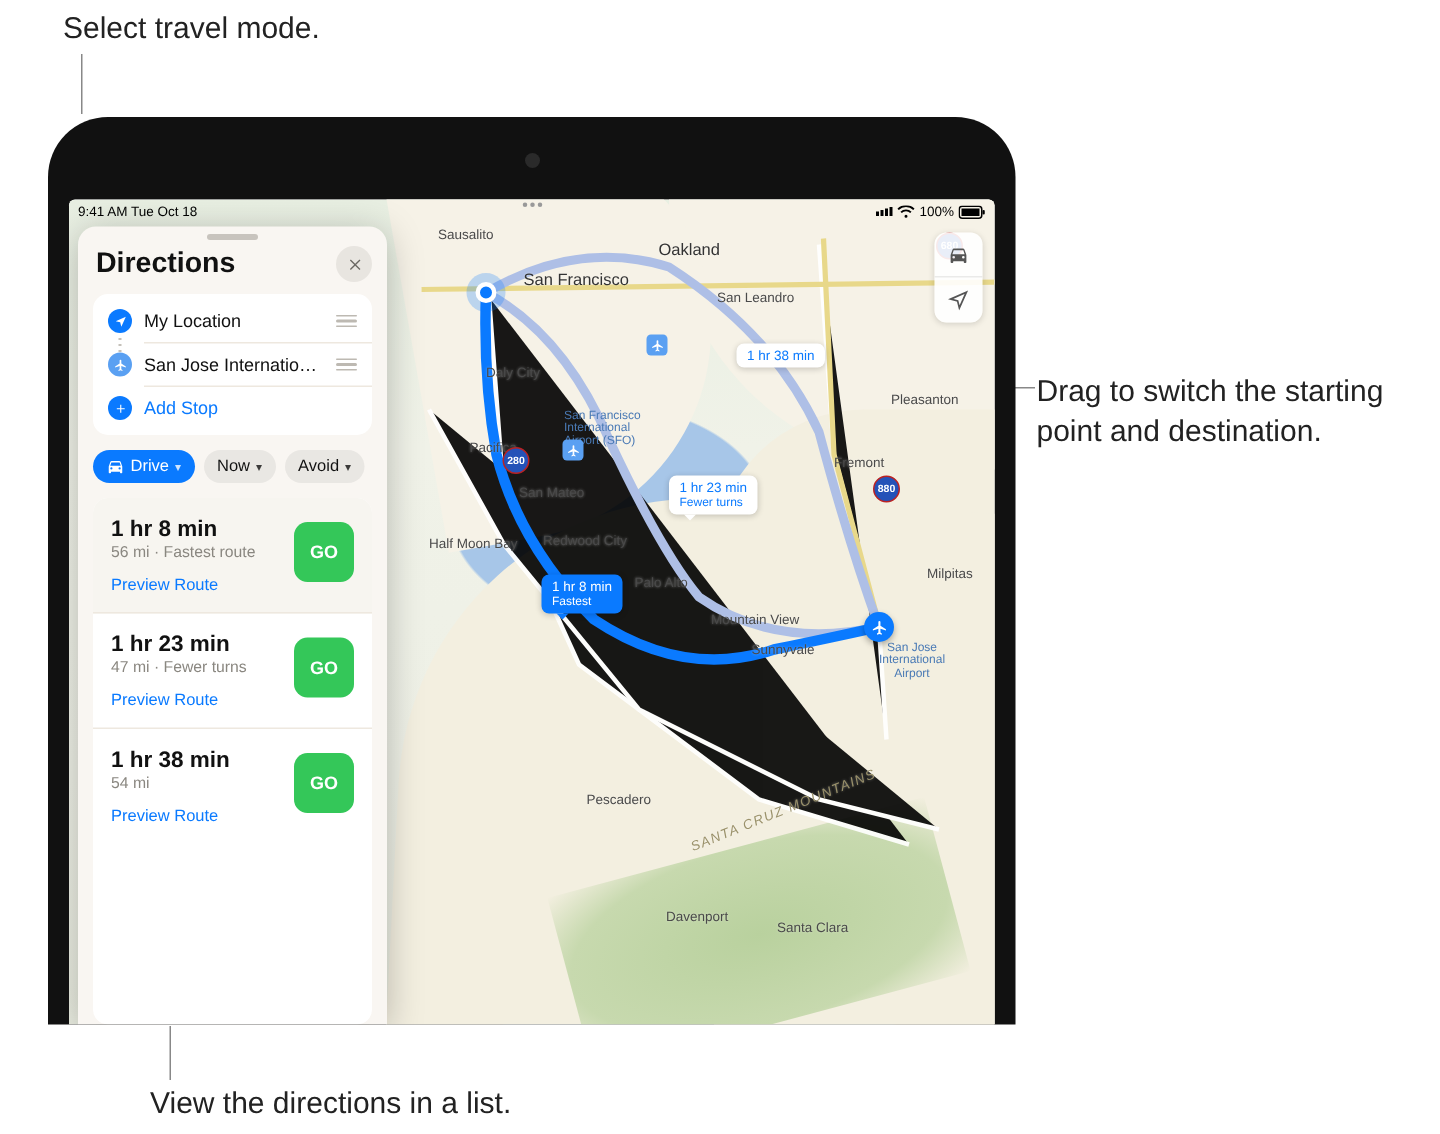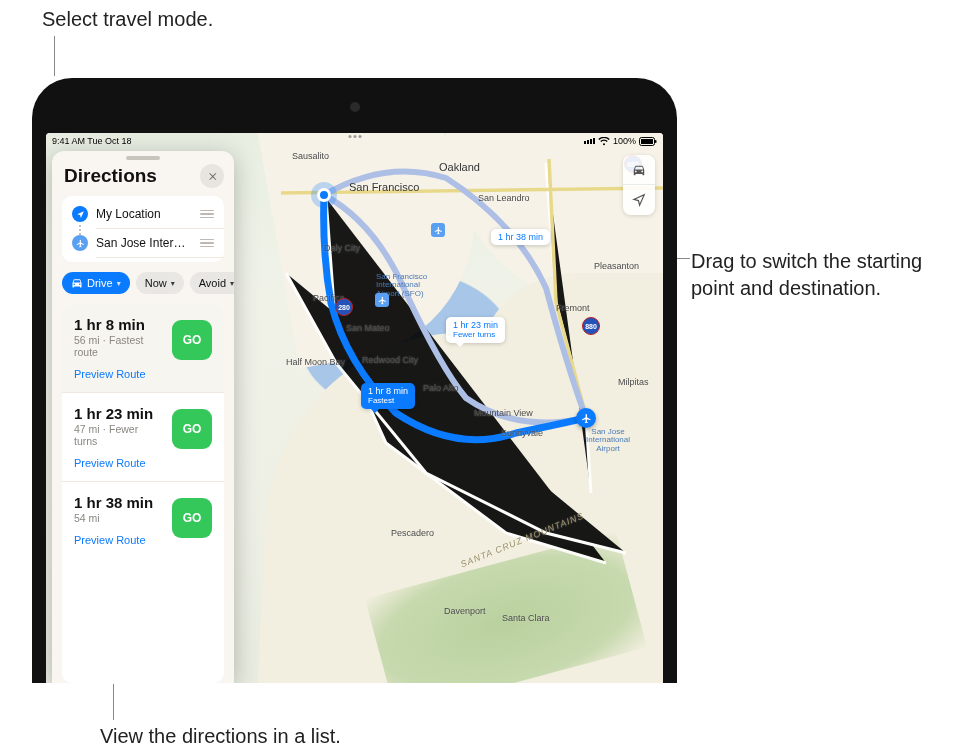--- a/index.html
+++ b/index.html
@@ -180,21 +180,21 @@
   .map-controls .mc-btn {
     height:30px; display:flex;align-items:center;justify-content:center;
     border-bottom:1px solid rgba(0,0,0,0.08);
   }
   .map-controls .mc-btn:last-child{border-bottom:none;}
 
   
   .panel {
     position:absolute;
     top:18px; left:6px;
-    width:182px;
+    width:206px;
     bottom:0;
     background:#f9f6f2;
     border-radius:12px 12px 0 0;
     box-shadow:0 4px 24px rgba(0,0,0,0.25);
     z-index:30;
     overflow:hidden;
     display:flex;
     flex-direction:column;
   }
   .grabber { width:34px;height:4px;background:#c8c4be;border-radius:2px;margin:5px auto 2px;}
@@ -403,21 +403,21 @@
       <div class="city-label" style="left:300px; top:190px;">San Mateo</div>
       <div class="city-label" style="left:316px; top:222px;">Redwood City</div>
       <div class="city-label" style="left:240px; top:224px;">Half Moon Bay</div>
       <div class="city-label" style="left:377px; top:250px;">Palo Alto</div>
       <div class="city-label" style="left:428px; top:275px;">Mountain View</div>
       <div class="city-label" style="left:455px; top:295px;">Sunnyvale</div>
       <div class="city-label" style="left:548px; top:244px;margin-left:24px;">Milpitas</div>
       <div class="city-label" style="left:510px; top:170px;">Fremont</div>
       <div class="city-label" style="left:548px; top:128px;">Pleasanton</div>
       <div class="city-label" style="left:432px; top:60px;">San Leandro</div>
-      <div class="city-label" style="left:456px; top:480px;text-align:right;">Santa Clara</div>
+      <div class="city-label" style="left:472px; top:480px;text-align:right;">Santa Clara</div>
       <div class="city-label" style="left:345px; top:395px;">Pescadero</div>
       <div class="city-label" style="left:398px; top:473px;">Davenport</div>
       <div class="city-label mtn-label" style="left:410px; top:402px;">SANTA CRUZ MOUNTAINS</div>
 
       <div class="map-controls">
         <div class="mc-btn">
           <svg width="16" height="14" viewBox="0 0 24 24" fill="#555">
               <path d="M18.9 6a2 2 0 00-1.9-1.4H7A2 2 0 005.1 6L3 12v8a1 1 0 001 1h1a1 1 0 001-1v-1h12v1a1 1 0 001 1h1a1 1 0 001-1v-8l-2.1-6zM6.5 16A1.5 1.5 0 118 14.5 1.5 1.5 0 016.5 16zm11 0A1.5 1.5 0 1119 14.5 1.5 1.5 0 0117.5 16zM5 11l1.5-4.5h11L19 11H5z"></path>
             </svg>
         </div>
@@ -463,20 +463,28 @@
               </svg>
           </div>
           <div class="stop-label">San Jose International A…</div>
           <div class="drag-handle">
               <span></span>
               <span></span>
               <span></span>
             </div>
         </div>
         <div class="stop-divider"></div>
+        <div class="stop-row">
+          <div class="stop-icon add">
+            <svg width="9" height="9" viewBox="0 0 24 24">
+                <path d="M19 13h-6v6h-2v-6H5v-2h6V5h2v6h6v2z"></path>
+              </svg>
+          </div>
+          <div class="stop-label add-label">Add Stop</div>
+        </div>
       </div>
 
       <div class="filters">
         <div class="pill primary">
           <svg viewBox="0 0 24 24">
               <path d="M18.9 6a2 2 0 00-1.9-1.4H7A2 2 0 005.1 6L3 12v8a1 1 0 001 1h1a1 1 0 001-1v-1h12v1a1 1 0 001 1h1a1 1 0 001-1v-8l-2.1-6zM6.5 16A1.5 1.5 0 118 14.5 1.5 1.5 0 016.5 16zm11 0A1.5 1.5 0 1119 14.5 1.5 1.5 0 0117.5 16zM5 11l1.5-4.5h11L19 11H5z"></path>
             </svg>
           <span>Drive</span>
           <span class="chev">▾</span>
         </div>

